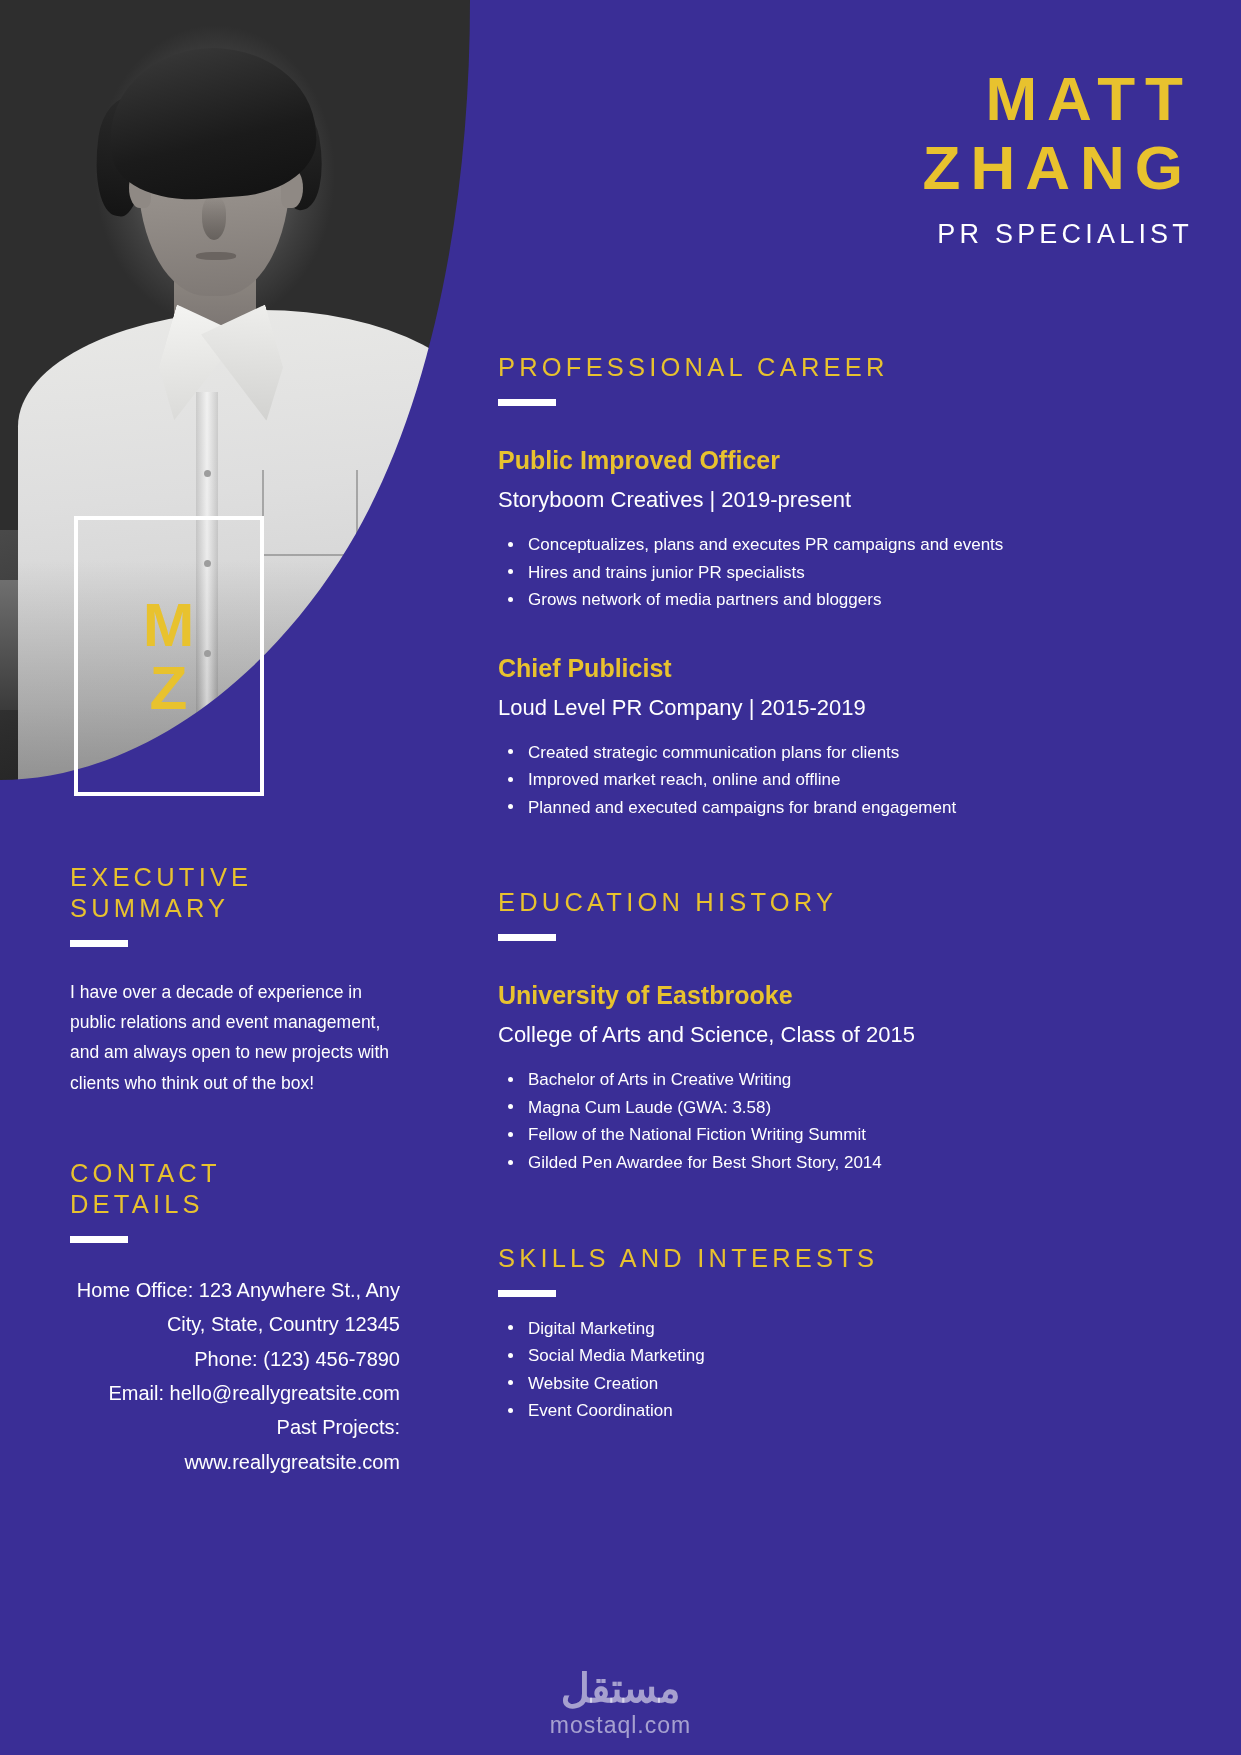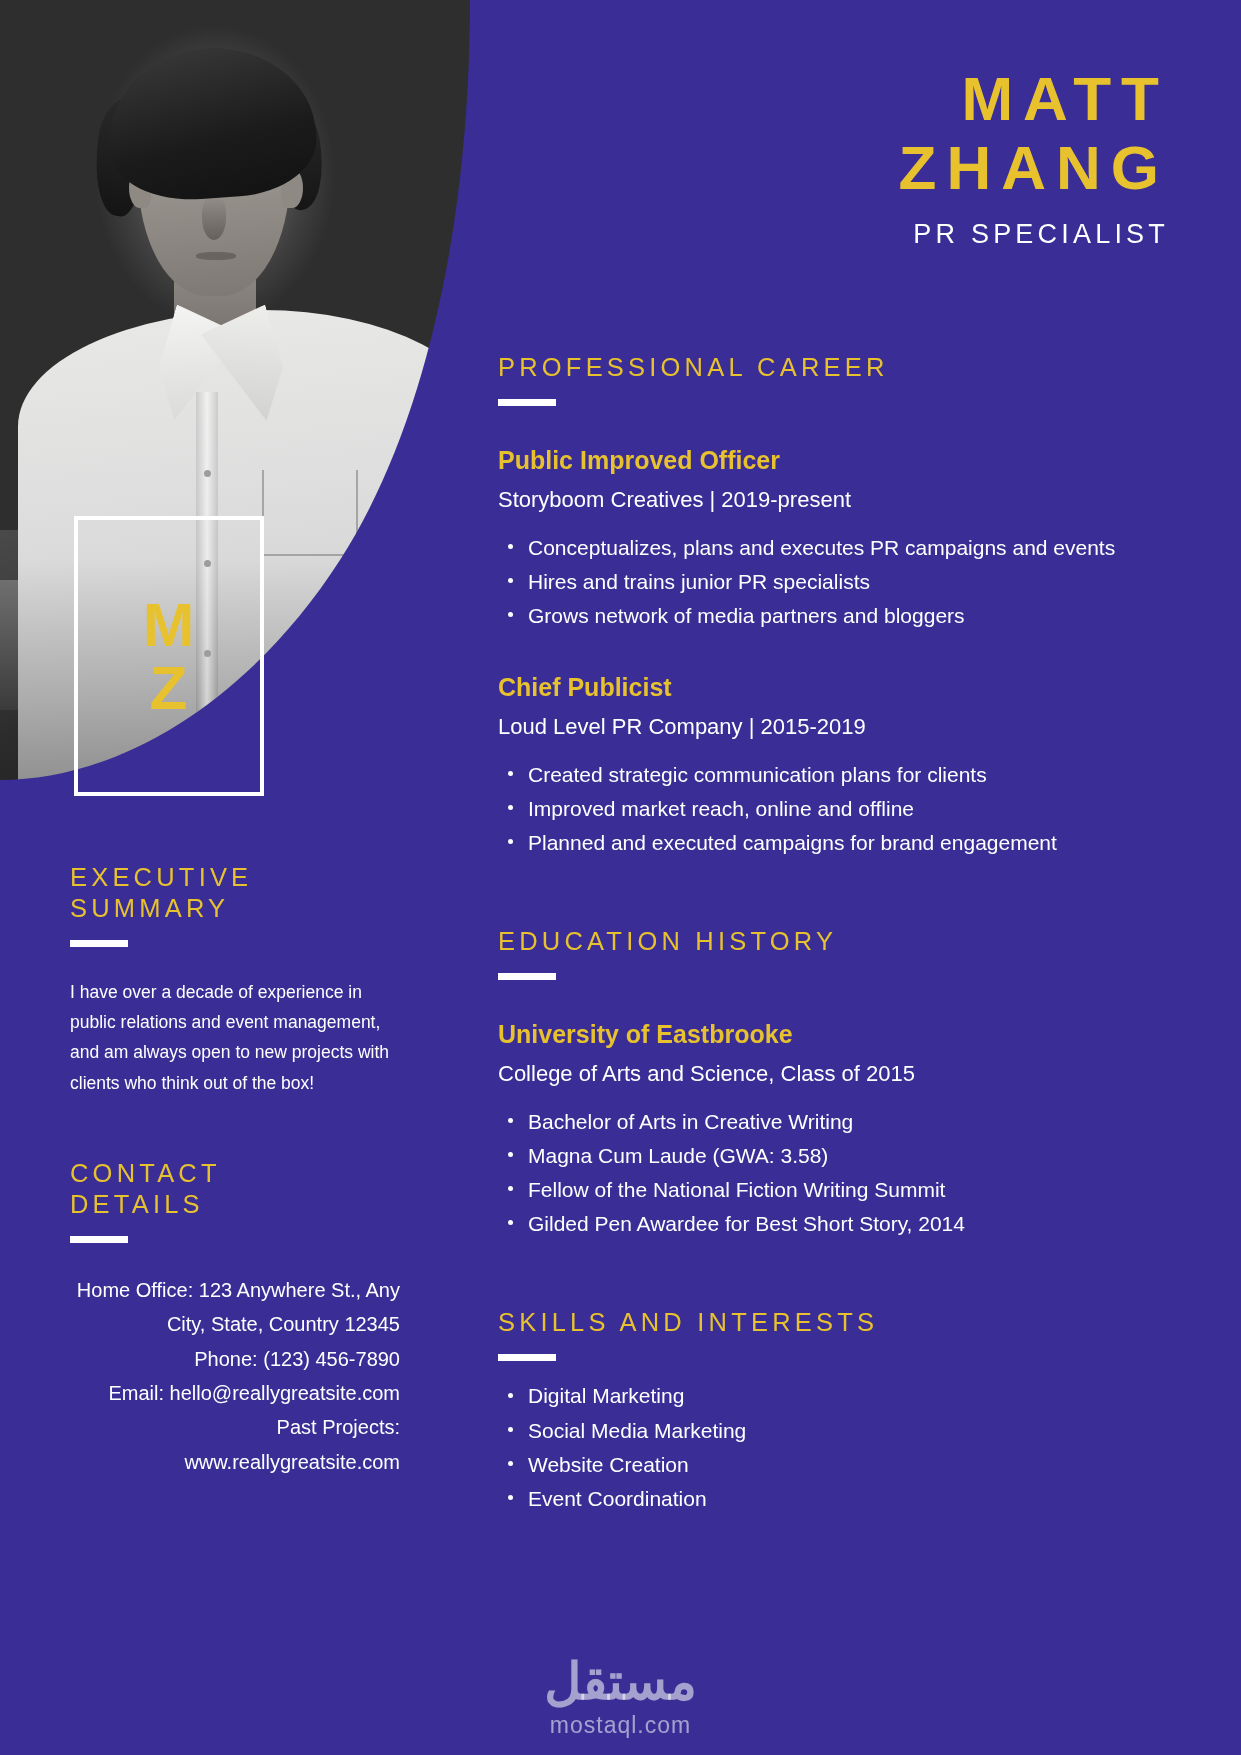--- a/index.html
+++ b/index.html
@@ -150,21 +150,21 @@
     align-items:center; justify-content:center;
     z-index:6;
   }
   .monogram span {
     color:#E8C22E; font-weight:bold; font-size:62px;
     line-height:1.02; letter-spacing:1px;
   }
 
   
   .header {
-    position:absolute; right:72px; top:64px;
+    position:absolute; right:48px; top:64px;
     text-align:right; z-index:5;
   }
   .name-line {
     color:#E8C22E; font-weight:bold;
     font-size:62px; letter-spacing:10px; line-height:1.12;
   }
   .role {
     color:#ffffff; font-size:27px; letter-spacing:4.2px;
     margin-top:16px; font-weight:400;
   }
@@ -188,41 +188,41 @@
   }
 
   
   .rightcol {
     position:absolute; left:498px; top:352px; width:620px; z-index:4;
   }
   .rightcol .sec-title { font-size:25.5px; }
   .rightcol .job-title { font-size:25px; margin-top:40px; }
   .rightcol .job-meta  { font-size:22px; margin-top:12px; }
   .rightcol ul.blist { margin-top:18px; }
-  .rightcol ul.blist li { font-size:21px; line-height:1.62; }
+  .rightcol ul.blist li { font-size:17px; line-height:1.62; }
   .block-gap { height:66px; }
 
   
   .leftcol {
     position:absolute; left:70px; top:862px; width:330px; z-index:5;
   }
   .leftcol .sec-title { font-size:25.5px; }
   .leftcol p.body {
     color:#ffffff; font-size:17.5px; line-height:1.72; margin-top:30px;
   }
   .leftcol .contact-line { color:#ffffff; font-size:20px; line-height:1.72;text-align:right; }
   .left-gap { height:60px; }
 
   
   .watermark {
     position:absolute; left:0; right:0; bottom:16px;
     text-align:center; z-index:20; pointer-events:none;
   }
   .wm-ar {
-    color:rgba(255,255,255,.55); font-size:51px; letter-spacing:2px;
+    color:rgba(255,255,255,.55); font-size:40px; letter-spacing:2px;
     line-height:1.1; font-weight:bold;
   }
   .wm-en {
     color:rgba(255,255,255,.55); font-size:23px; letter-spacing:1px;
     margin-top:2px;
   }
 </style>
 </head>
 <body>
 

